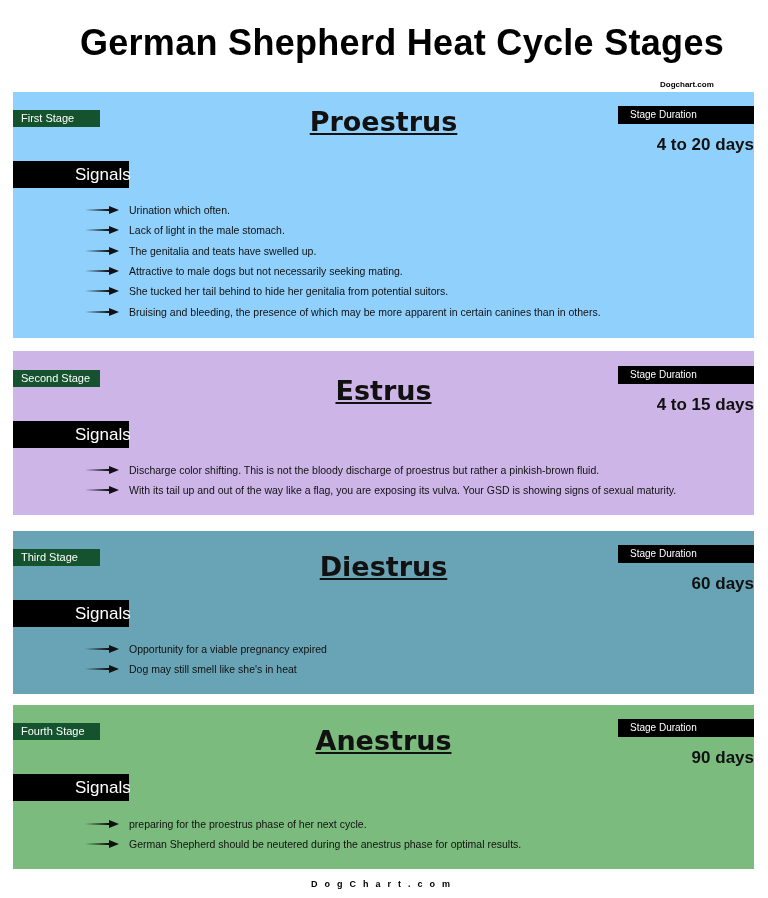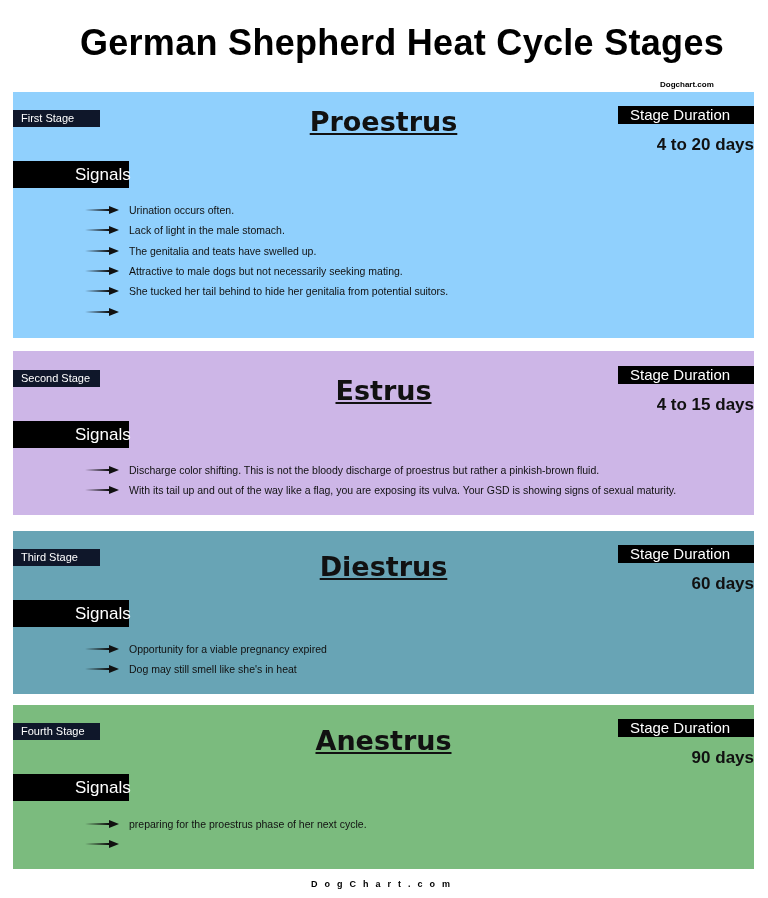--- a/index.html
+++ b/index.html
@@ -11,32 +11,32 @@
       font-family: "Liberation Sans", sans-serif; font-weight: bold; font-size: 36px;
       letter-spacing: 0.3px;
       padding-left: 36px;
     }
     .brand-top {
       position: absolute; left: 660px; top: 80px; font-size: 8px; font-weight: bold;
     }
 
     .panel { position: absolute; left: 13px; width: 741px; }
     .panel .stage-tag {
-      position: absolute; left: 0; background: #0f172a; color: #fff;
+      position: absolute; left: 0; background: #14532d; color: #fff;
       font-size: 11px; height: 17px; line-height: 17px; padding-left: 8px; width: 87px;
     }
     .panel .stage-name {
       position: absolute; left: 0; width: 741px; text-align: center;
       font-family: "DejaVu Sans", sans-serif; font-weight: bold; font-size: 27px;
       color: #111;
       text-decoration: underline;
     }
     .panel .dur-tag {
       position: absolute; left: 605px; width: 136px; background: #000; color: #fff;
-      font-size: 15px; height: 18px; line-height: 18px; padding-left: 12px;
+      font-size: 10px; height: 18px; line-height: 18px; padding-left: 12px;
     }
     .panel .dur-val {
       position: absolute; left: 605px; width: 136px; text-align: right;
       font-weight: bold; font-size: 17px; color: #111;
     }
     .panel .signals {
       position: absolute; left: 0; width: 116px; height: 27px; background: #000; color: #fff;
       font-size: 17px; line-height: 27px; padding-left: 62px;
     }
     .panel ul { position: absolute; left: 72px; list-style: none; }
@@ -65,21 +65,21 @@
   <div class="stage-tag" style="top:18px">First Stage</div>
   <div class="stage-name" style="top:14px">Proestrus</div>
   <div class="dur-tag" style="top:14px">Stage Duration</div>
   <div class="dur-val" style="top:43px">4 to 20 days</div>
   <div class="signals" style="top:69px">Signals</div>
   <ul style="top:108px">
     <li>
         <svg class="arrow" viewBox="0 0 34 10">
           <path d="M0 5 L24 4 L24 1 L34 5 L24 9 L24 6 Z" fill="#111"></path>
         </svg>
-        <span>Urination occurs often.</span>
+        <span>Urination which often.</span>
       </li>
     <li>
         <svg class="arrow" viewBox="0 0 34 10">
           <path d="M0 5 L24 4 L24 1 L34 5 L24 9 L24 6 Z" fill="#111"></path>
         </svg>
         <span>Lack of light in the male stomach.</span>
       </li>
     <li>
         <svg class="arrow" viewBox="0 0 34 10">
           <path d="M0 5 L24 4 L24 1 L34 5 L24 9 L24 6 Z" fill="#111"></path>
@@ -95,20 +95,21 @@
     <li>
         <svg class="arrow" viewBox="0 0 34 10">
           <path d="M0 5 L24 4 L24 1 L34 5 L24 9 L24 6 Z" fill="#111"></path>
         </svg>
         <span>She tucked her tail behind to hide her genitalia from potential suitors.</span>
       </li>
     <li>
         <svg class="arrow" viewBox="0 0 34 10">
           <path d="M0 5 L24 4 L24 1 L34 5 L24 9 L24 6 Z" fill="#111"></path>
         </svg>
+        <span>Bruising and bleeding, the presence of which may be more apparent in certain canines than in others.</span>
       </li>
   </ul>
 </section>
 
 <section class="panel p2">
   <div class="stage-tag" style="top:19px">Second Stage</div>
   <div class="stage-name" style="top:24px">Estrus</div>
   <div class="dur-tag" style="top:15px">Stage Duration</div>
   <div class="dur-val" style="top:44px">4 to 15 days</div>
   <div class="signals" style="top:70px">Signals</div>
@@ -160,17 +161,18 @@
     <li>
         <svg class="arrow" viewBox="0 0 34 10">
           <path d="M0 5 L24 4 L24 1 L34 5 L24 9 L24 6 Z" fill="#111"></path>
         </svg>
         <span>preparing for the proestrus phase of her next cycle.</span>
       </li>
     <li>
         <svg class="arrow" viewBox="0 0 34 10">
           <path d="M0 5 L24 4 L24 1 L34 5 L24 9 L24 6 Z" fill="#111"></path>
         </svg>
+        <span>German Shepherd should be neutered during the anestrus phase for optimal results.</span>
       </li>
   </ul>
 </section>
 
 <div class="footer">DogChart.com</div>
 
 </body></html>

